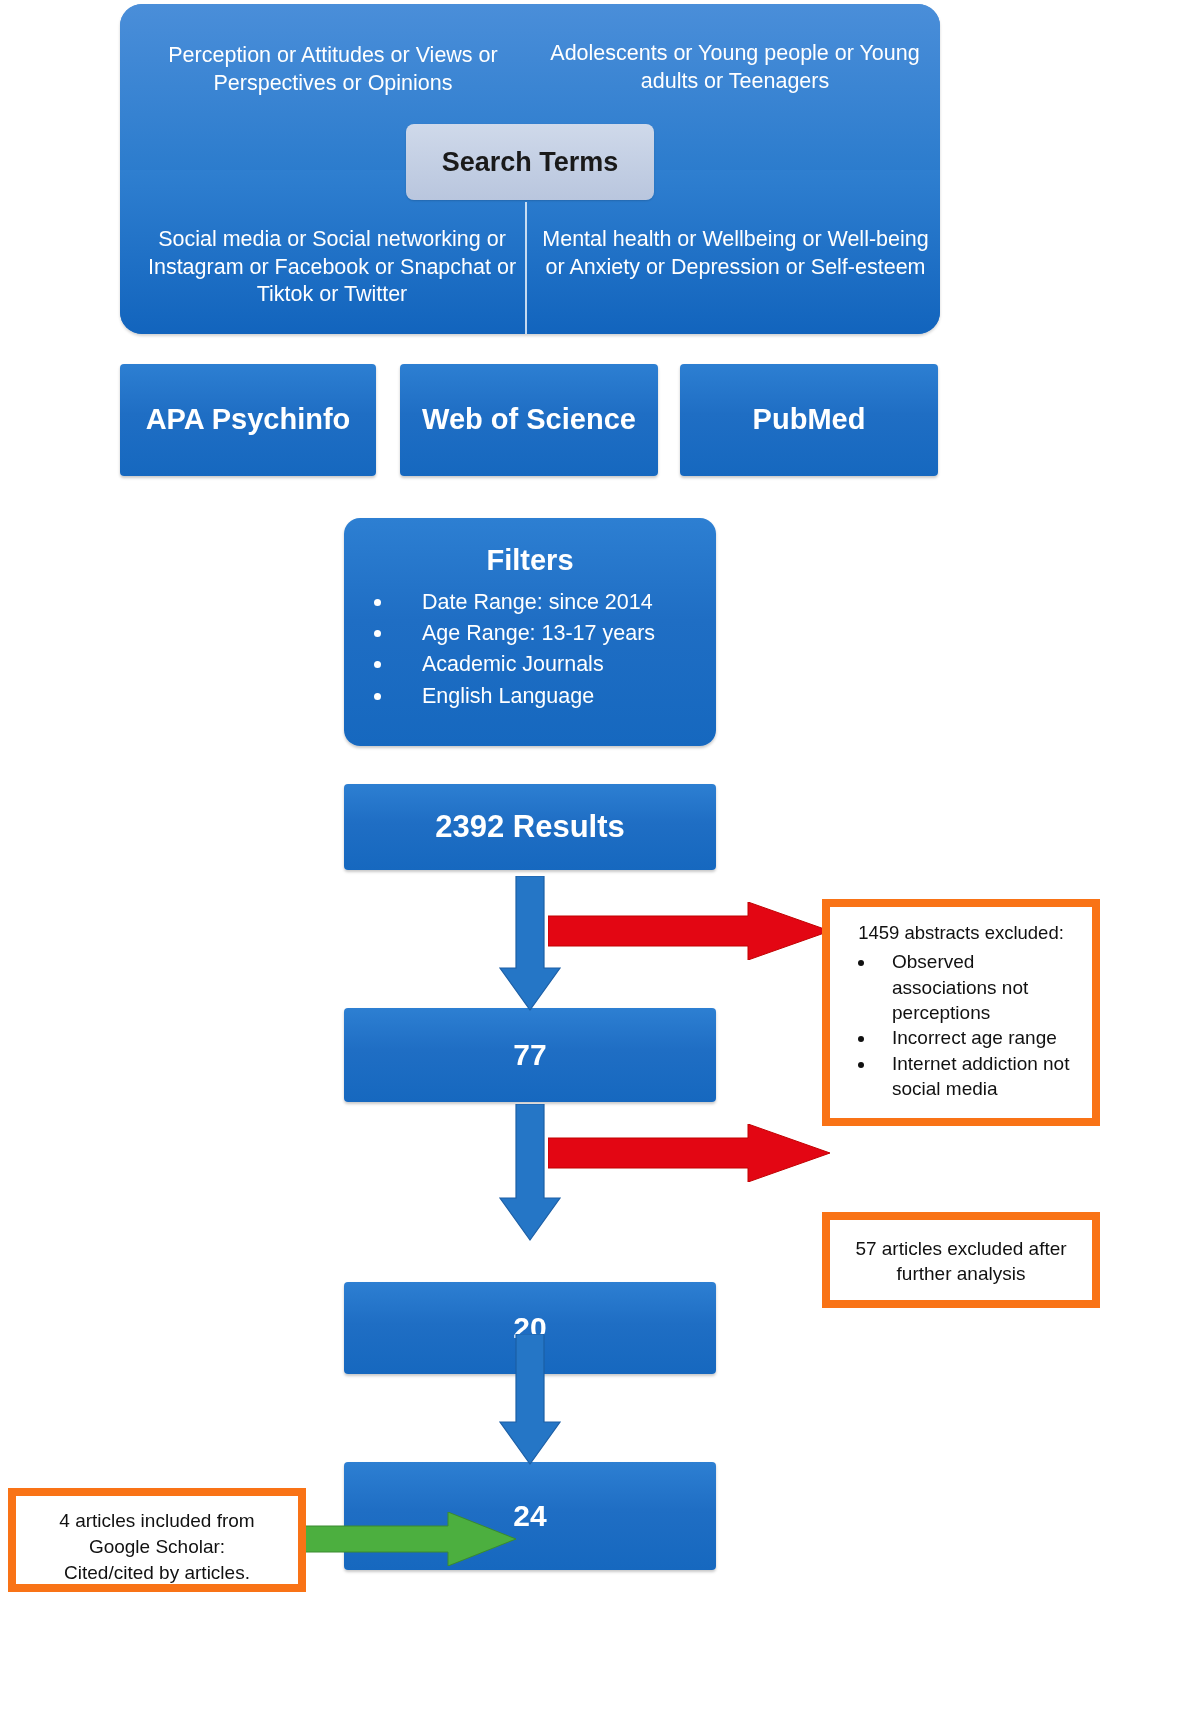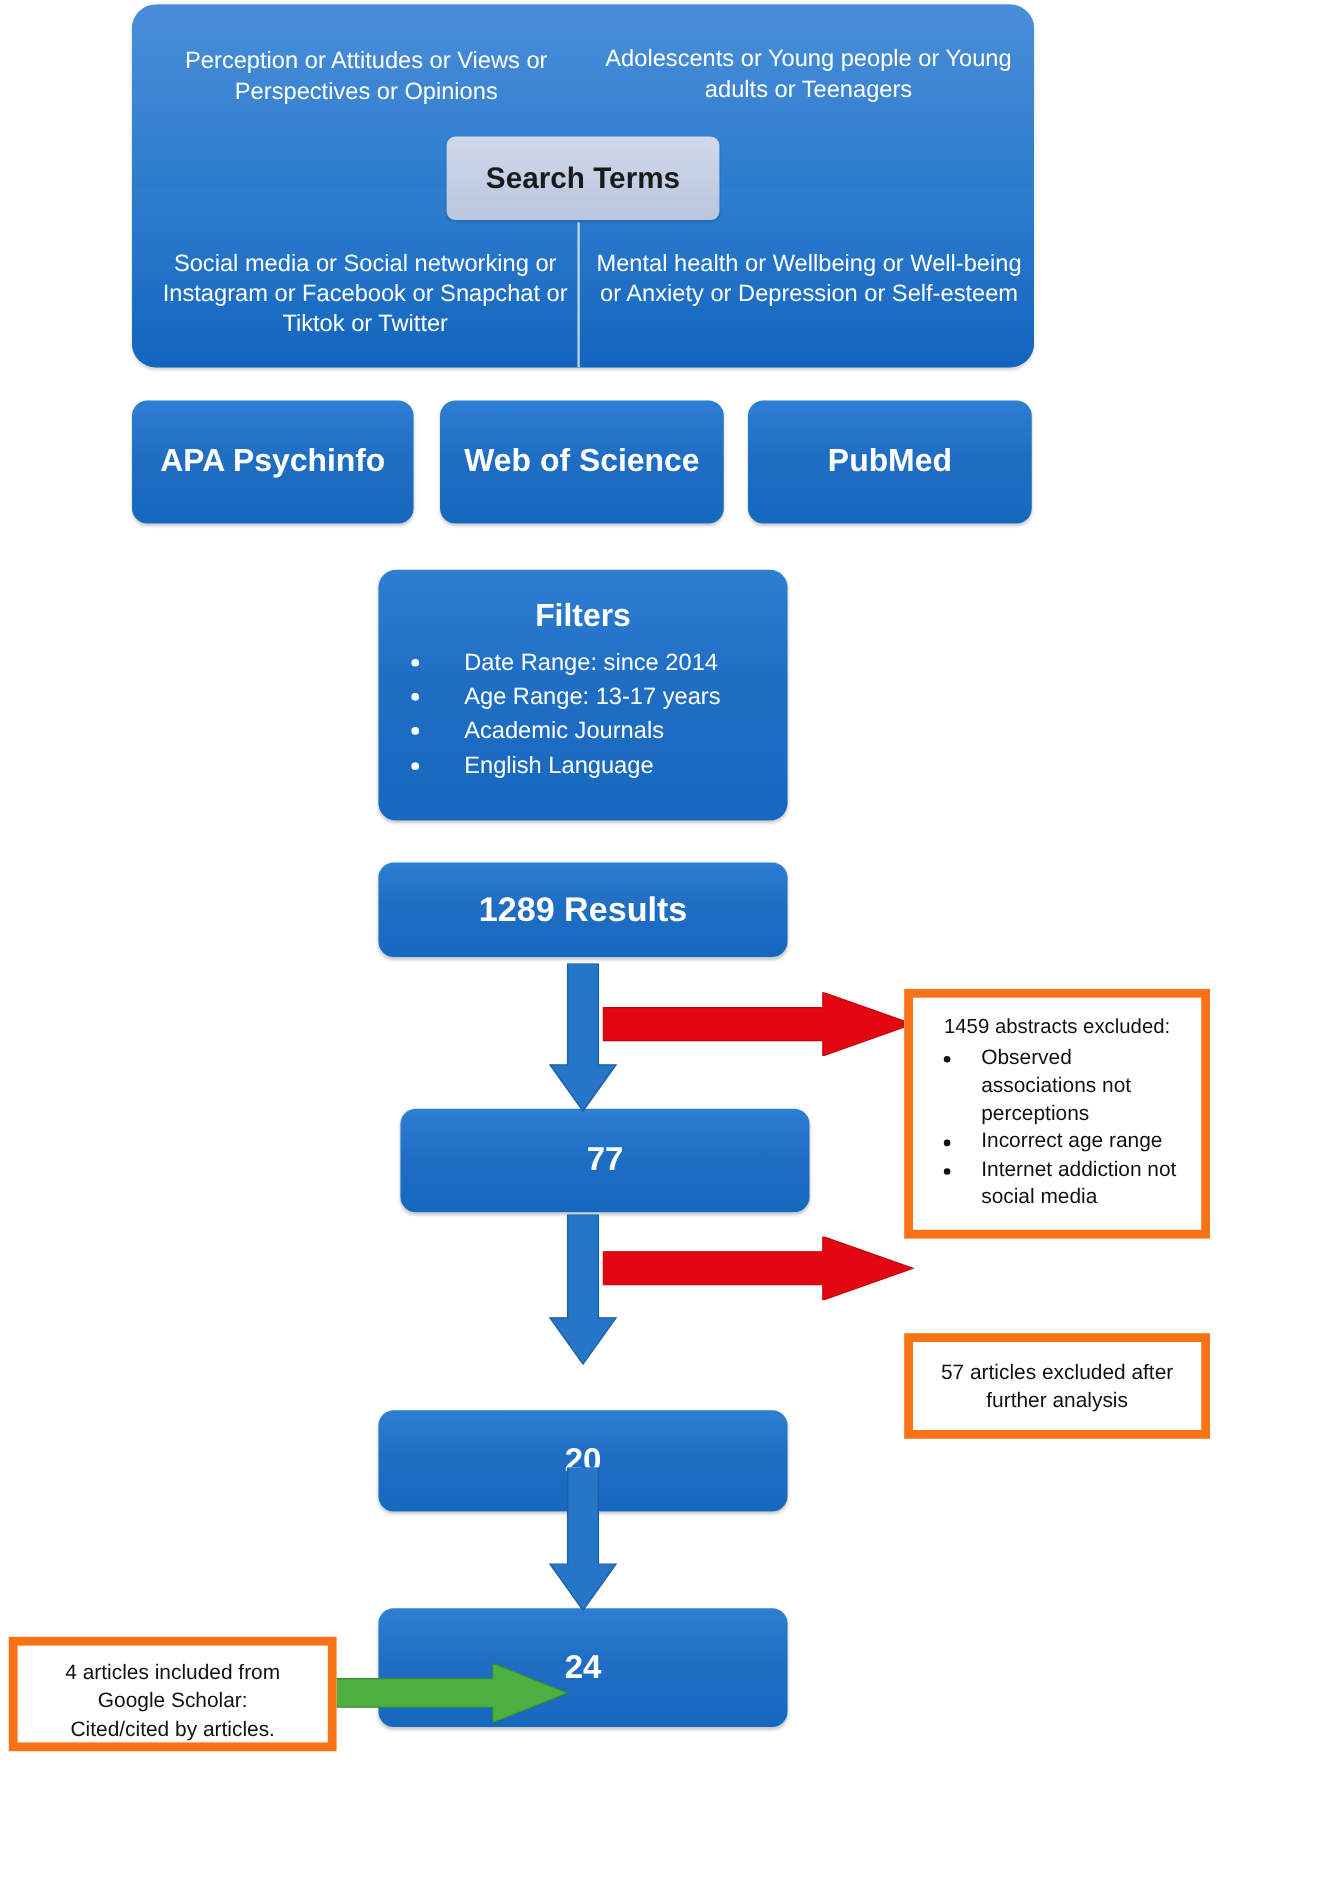--- a/index.html
+++ b/index.html
@@ -76,21 +76,21 @@
     color: #1a1a1a;
     font-weight: bold;
     font-size: 27px;
     box-shadow: 0 1px 2px rgba(0,0,0,0.15);
   }
 
   
   .bluebox {
     position: absolute;
     background: linear-gradient(180deg, #2d7fd2 0%, #1f6ec4 45%, #1668bf 100%);
-    border-radius: 14px;
+    border-radius: 4px;
     box-shadow: 0 2px 3px rgba(0,0,0,0.22);
     color: #ffffff;
     display: flex;
     align-items: center;
     justify-content: center;
     text-align: center;
     font-weight: bold;
   }
   .db-box { font-size: 29px; line-height: 1.14; }
 
@@ -128,21 +128,21 @@
     position: absolute;
     left: 30px;
     top: 12px;
     width: 7px;
     height: 7px;
     border-radius: 50%;
     background: #ffffff;
   }
 
   .results-box  { left: 344px; top: 784px;  width: 372px; height: 86px; font-size: 31px; }
-  .box-77       { left: 344px; top: 1008px; width: 372px; height: 94px; font-size: 30px; margin-left: 20px; }
+  .box-77       { left: 344px; top: 1008px; width: 372px; height: 94px; font-size: 30px; }
   .box-20       { left: 344px; top: 1238px; width: 372px; height: 92px; font-size: 30px; margin-top: 44px; }
   .box-24       { left: 344px; top: 1462px; width: 372px; height: 108px; font-size: 30px; }
 
   
   .whitebox {
     position: absolute;
     background: #ffffff;
     border: 8px solid #f97316;
     color: #111111;
     box-sizing: border-box;
@@ -242,21 +242,21 @@
     <div class="filters-title">Filters</div>
     <ul class="filters-list">
       <li>Date Range: since 2014</li>
       <li>Age Range: 13-17 years</li>
       <li>Academic Journals</li>
       <li>English Language</li>
     </ul>
   </div>
 
   <div class="bluebox results-box">
-    <span>1289 Results</span>
+    <span>2392 Results</span>
   </div>
   <div class="bluebox box-77">
     <span>77</span>
   </div>
   <div class="bluebox box-20">
     <span>20</span>
   </div>
   <div class="bluebox box-24">
     <span>24</span>
   </div>

